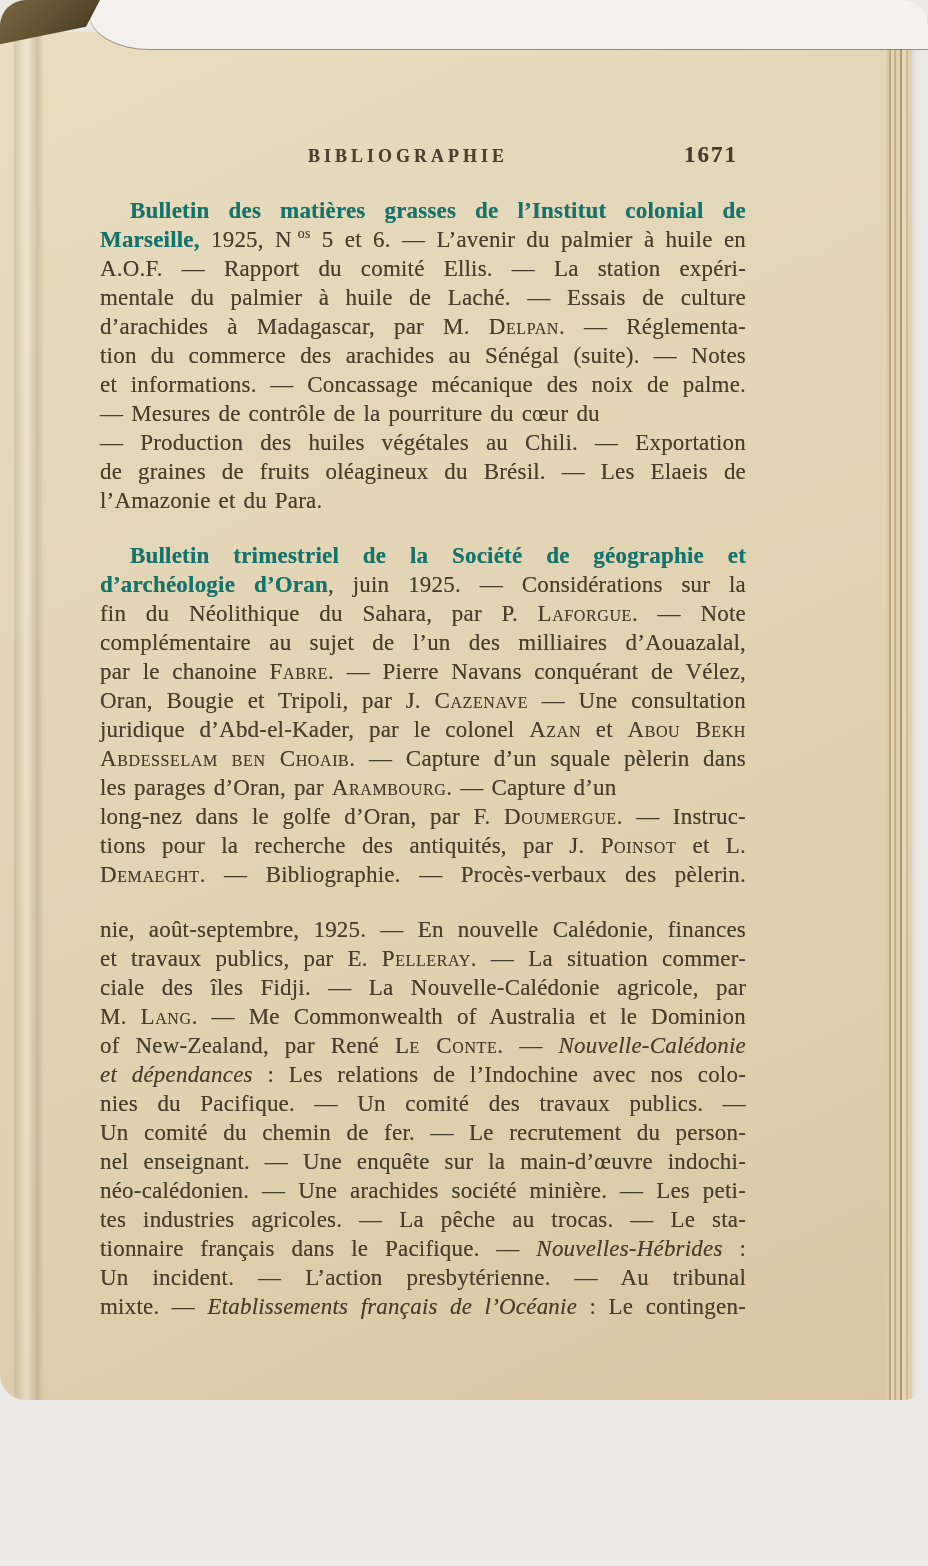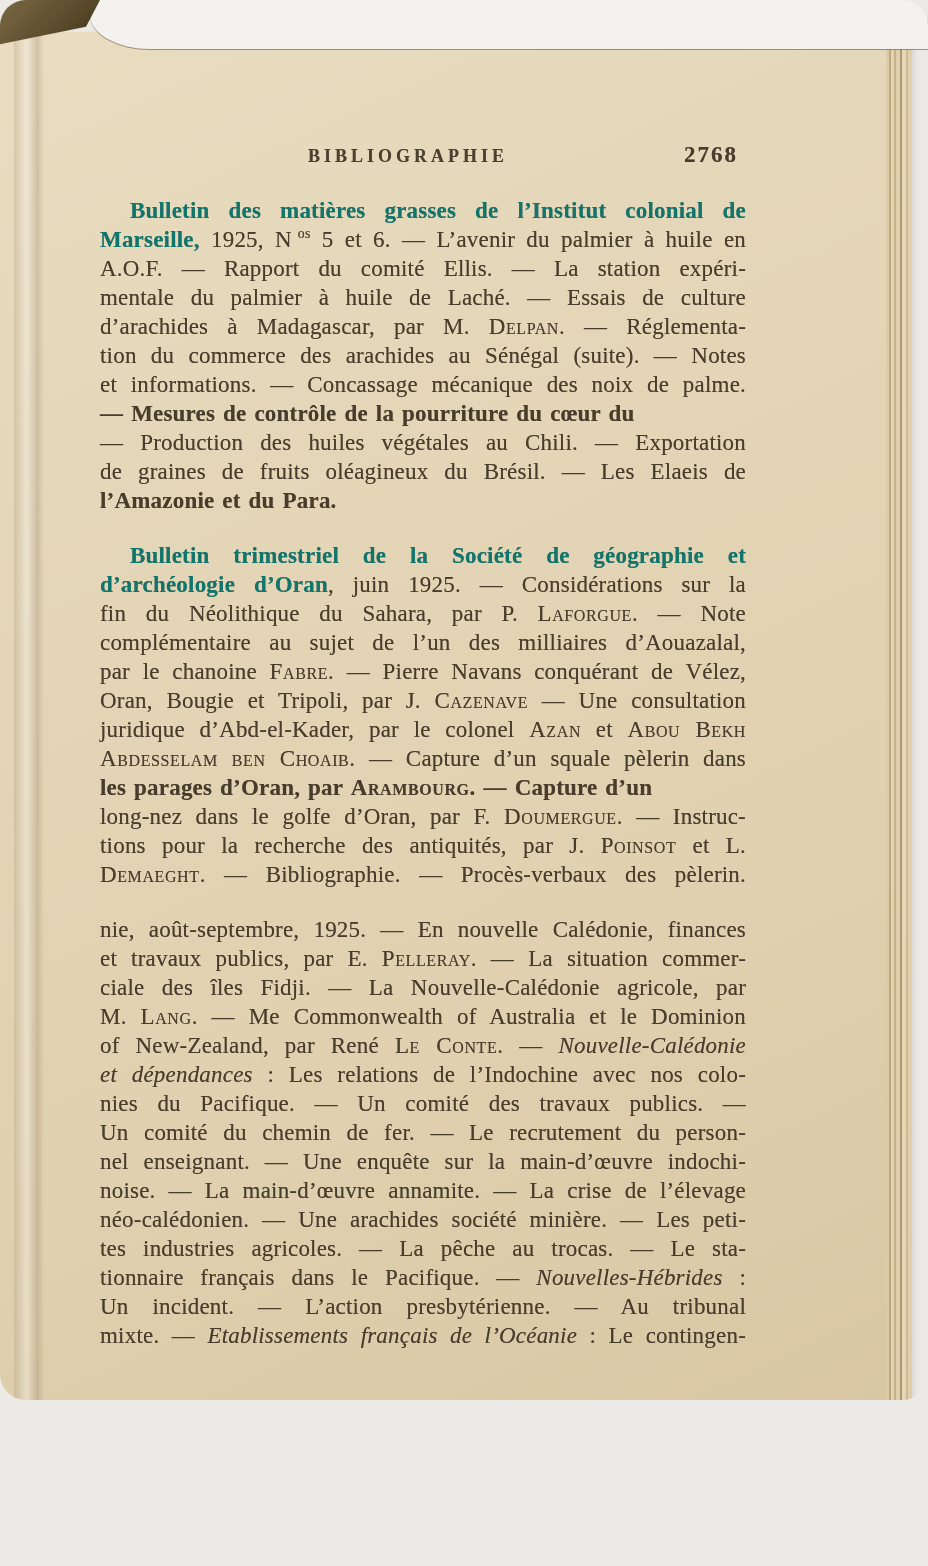--- a/index.html
+++ b/index.html
@@ -62,21 +62,21 @@
   }
   .page-number{
     position:absolute;right:8px;top:0;font-size:23px;letter-spacing:2px;font-weight:600;
   }
   .para{margin-top:26px;}
   .para:first-of-type{margin-top:22px;}
   .line{
     line-height:29px;letter-spacing:.2px;word-spacing:2px;
     text-align:justify;text-align-last:justify;white-space:normal;
   }
-  .line.no-just{text-align:right;text-align-last:left;font-weight:bold;}
+  .line.no-just{text-align:right;text-align-last:left;}
   .line.indent{text-indent:30px;}
   .s-b{font-weight:700;color:#0f766e;}
   .s-i{font-style:italic;margin-top:36px;}
   .s-sc{font-variant:small-caps;letter-spacing:.6px;}
   .s-sup{vertical-align:super;font-size:.6em;line-height:0;margin-left:6px;}
   
   .source-bar{
     position:absolute;left:0;top:1539px;width:100%;height:27px;box-sizing:border-box;
     background:var(--footer-bar,#0a0a0a);color:var(--footer-text,#b3b1ae);
     font-family:"DejaVu Sans","Liberation Sans",sans-serif;
@@ -92,21 +92,21 @@
     <div class="crease"></div>
   </div>
 
   <div class="top-band"></div>
   <div class="binding-corner"></div>
   <div class="shadow-wedge"></div>
 
   <div class="text-block">
     <div class="page-header">
       <div class="running-title">BIBLIOGRAPHIE</div>
-      <div class="page-number">2768</div>
+      <div class="page-number">1671</div>
     </div>
     <div id="paragraphs">
         <div class="para">
           <div class="line indent"><span class="s-b">Bulletin des matières grasses de l’Institut colonial de</span></div>
           <div class="line"><span class="s-b">Marseille,</span><span> 1925, N</span><span class="s-sup">os</span><span> 5 et 6. — L’avenir du palmier à huile en</span></div>
           <div class="line"><span>A.O.F. — Rapport du comité Ellis. — La station expéri-</span></div>
           <div class="line"><span>mentale du palmier à huile de Laché. — Essais de culture</span></div>
           <div class="line"><span>d’arachides à Madagascar, par M. </span><span class="s-sc">Delpan</span><span>. — Réglementa-</span></div>
           <div class="line"><span>tion du commerce des arachides au Sénégal (suite). — Notes</span></div>
           <div class="line"><span>et informations. — Concassage mécanique des noix de palme.</span></div>
@@ -132,21 +132,20 @@
         <div class="para">
           <div class="line"><span>nie, août-septembre, 1925. — En nouvelle Calédonie, finances</span></div>
           <div class="line"><span>et travaux publics, par E. </span><span class="s-sc">Pelleray</span><span>. — La situation commer-</span></div>
           <div class="line"><span>ciale des îles Fidji. — La Nouvelle-Calédonie agricole, par</span></div>
           <div class="line"><span>M. </span><span class="s-sc">Lang</span><span>. — Me Commonwealth of Australia et le Dominion</span></div>
           <div class="line"><span>of New-Zealand, par René </span><span class="s-sc">Le Conte</span><span>. — </span><span class="s-i">Nouvelle-Calédonie</span></div>
           <div class="line"><span class="s-i">et dépendances</span><span> : Les relations de l’Indochine avec nos colo-</span></div>
           <div class="line"><span>nies du Pacifique. — Un comité des travaux publics. —</span></div>
           <div class="line"><span>Un comité du chemin de fer. — Le recrutement du person-</span></div>
           <div class="line"><span>nel enseignant. — Une enquête sur la main-d’œuvre indochi-</span></div>
-          <div class="line"><span>noise. — La main-d’œuvre annamite. — La crise de l’élevage</span></div>
           <div class="line"><span>néo-calédonien. — Une arachides société minière. — Les peti-</span></div>
           <div class="line"><span>tes industries agricoles. — La pêche au trocas. — Le sta-</span></div>
           <div class="line"><span>tionnaire français dans le Pacifique. — </span><span class="s-i">Nouvelles-Hébrides</span><span> :</span></div>
           <div class="line"><span>Un incident. — L’action presbytérienne. — Au tribunal</span></div>
           <div class="line"><span>mixte. — </span><span class="s-i">Etablissements français de l’Océanie</span><span> : Le contingen-</span></div>
         </div>
       </div>
   </div>
 
   <div class="source-bar">

